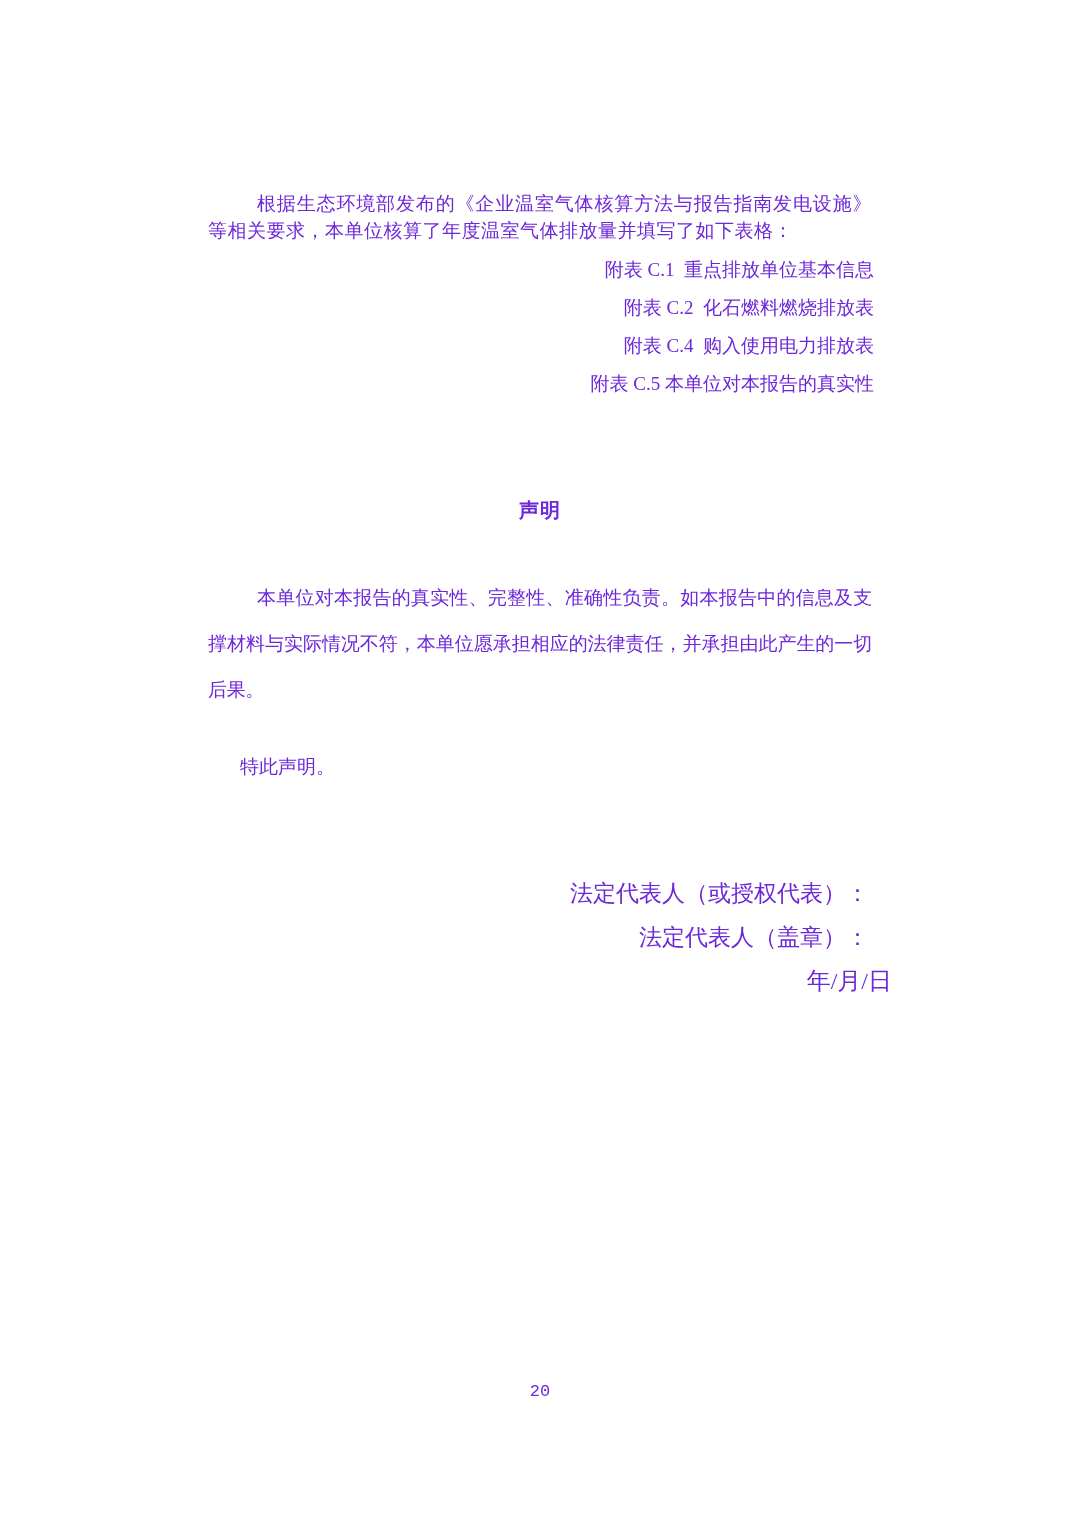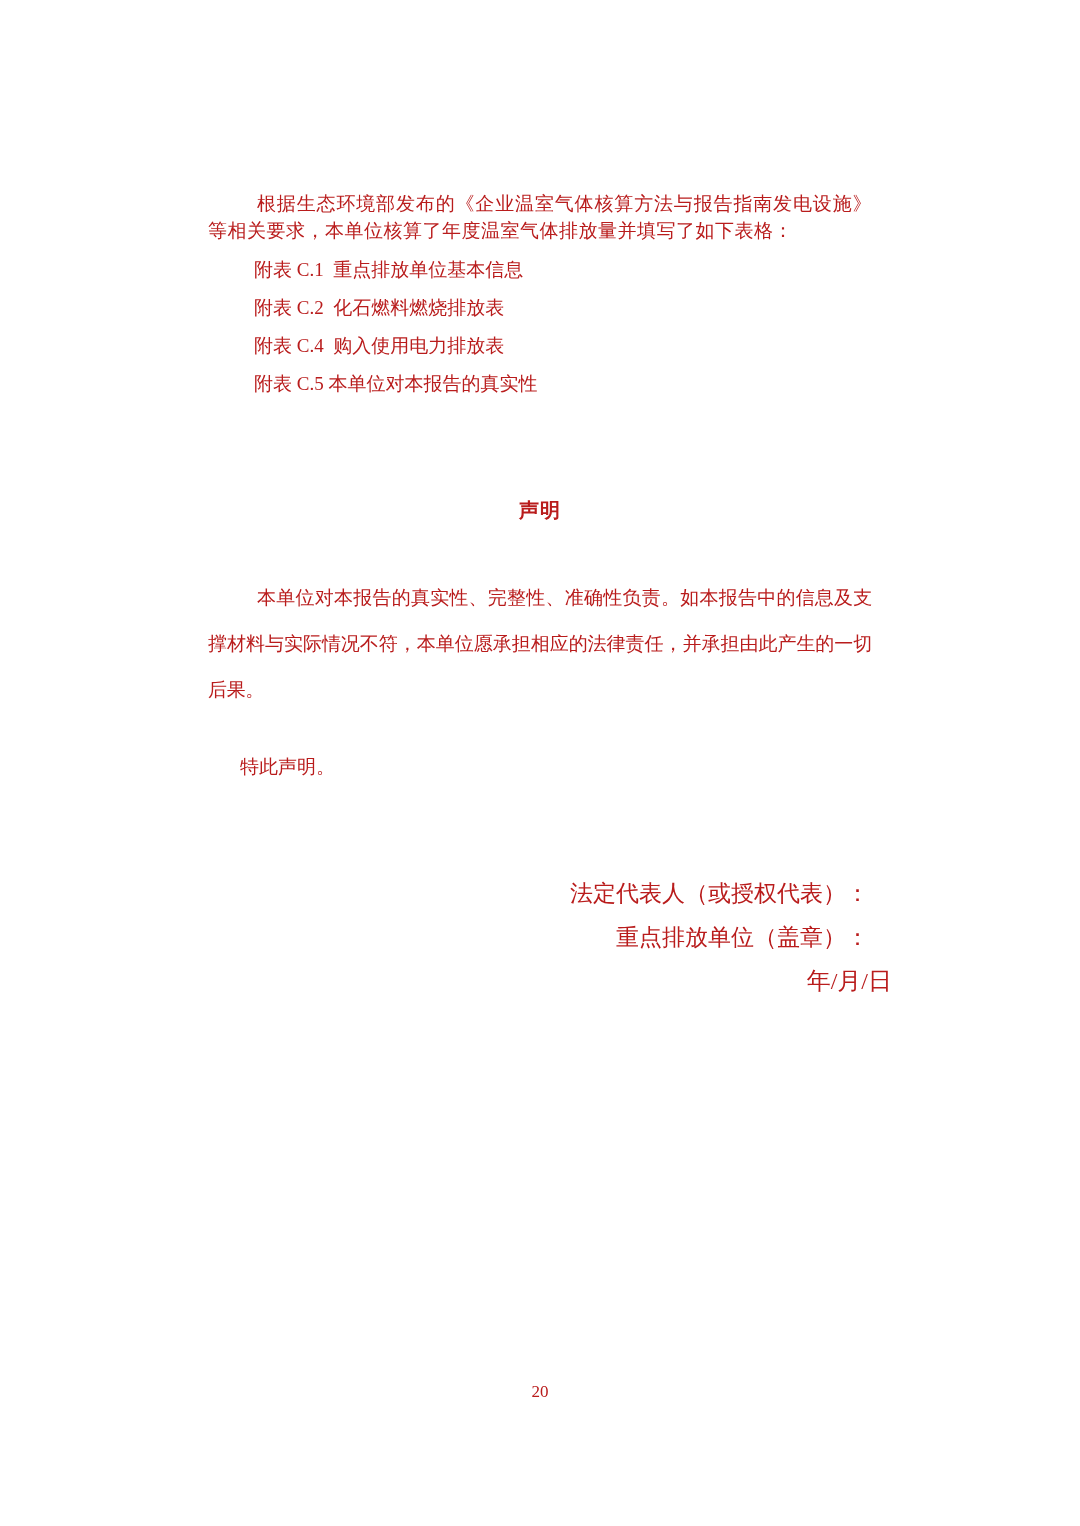--- a/index.html
+++ b/index.html
@@ -6,21 +6,21 @@
     margin: 0;
     padding: 0;
     background: #ffffff;
   }
   .page {
     position: relative;
     width: 912px;
     height: 1526px;
     margin: 0 auto;
     background: #ffffff;
-    color: #b91c1c;
+    color: #6d28d9;
     font-family: "Liberation Serif", "DejaVu Serif", serif;
     overflow: hidden;
   }
   .intro-paragraph {
     margin: 0;
     padding: 190px 124px 0 124px;
     font-size: 19px;
     letter-spacing: 0.5px;
     line-height: 27px;
     text-align: justify;
@@ -30,20 +30,21 @@
   }
   .appendix-list {
     margin-top: 7px;
     padding: 0 122px 0 124px;
   }
   .appendix-item {
     font-size: 19px;
     line-height: 38px;
     white-space: pre-wrap;
     padding-left: 46px;
+    text-align: right;
   }
   .declaration-title {
     margin-top: 95px;
     font-size: 20px;
     line-height: 25px;
     font-weight: bold;
     text-align: center;
     letter-spacing: 1px;
   }
   .declaration-body {
@@ -79,20 +80,21 @@
     padding-right: 104px;
   }
   .page-number {
     position: absolute;
     left: 0;
     right: 0;
     top: 1381px;
     text-align: center;
     font-size: 17px;
     line-height: 22px;
+    font-family: Liberation Mono, monospace;
   }
 </style>
 </head>
 <body>
 
 <div class="page">
 
   <p class="intro-paragraph">根据生态环境部发布的《企业温室气体核算方法与报告指南发电设施》等相关要求，本单位核算了年度温室气体排放量并填写了如下表格：</p>
 
   <div class="appendix-list">
@@ -103,19 +105,19 @@
   </div>
 
   <div class="declaration-title">声明</div>
 
   <p class="declaration-body">本单位对本报告的真实性、完整性、准确性负责。如本报告中的信息及支撑材料与实际情况不符，本单位愿承担相应的法律责任，并承担由此产生的一切后果。</p>
 
   <p class="declaration-closing">特此声明。</p>
 
   <div class="signature-block">
     <div class="sig-line">法定代表人（或授权代表）：</div>
-    <div class="sig-line">重点排放单位（盖章）：</div>
+    <div class="sig-line">法定代表人（盖章）：</div>
     <div class="sig-line sig-date">年/月/日</div>
   </div>
 
   <div class="page-number">20</div>
 
 </div>
 
 </body></html>

